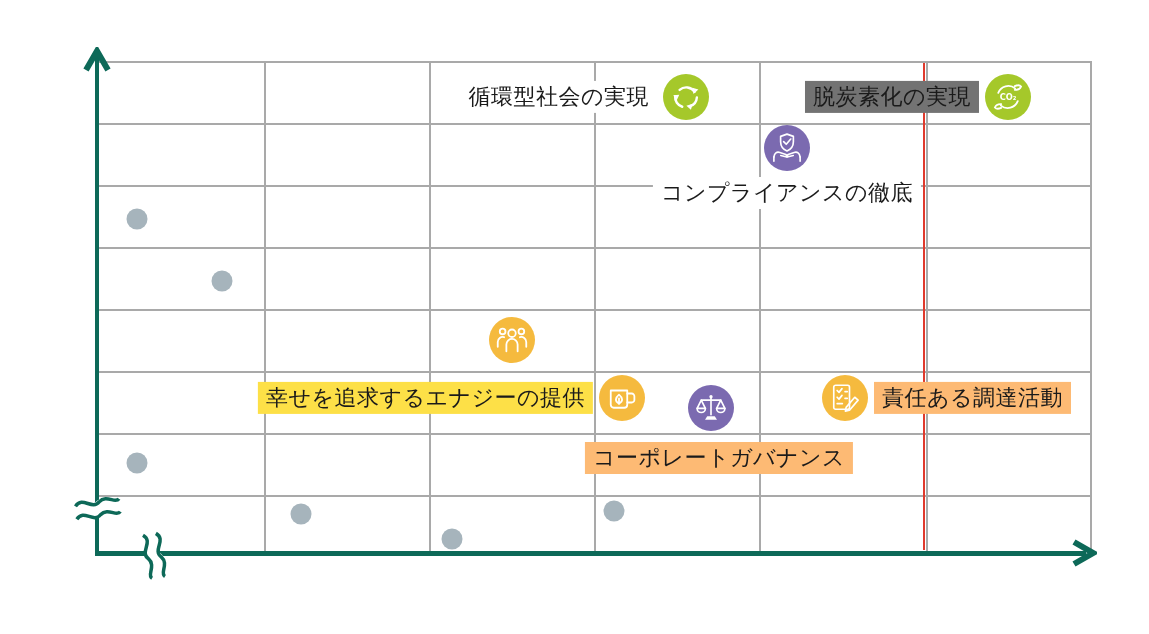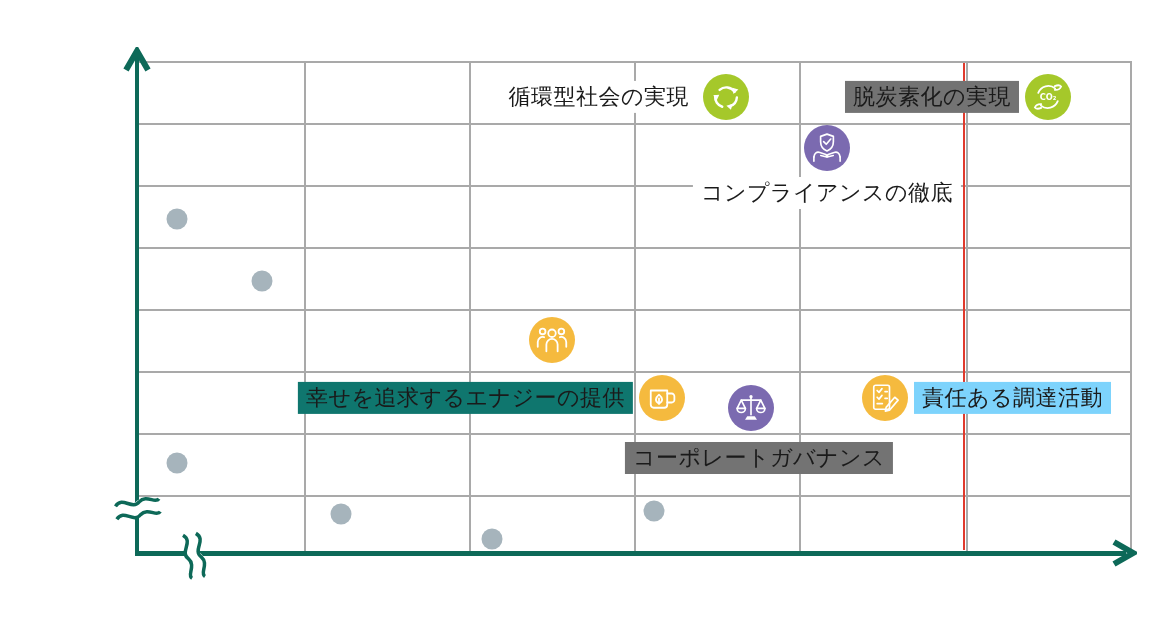--- a/index.html
+++ b/index.html
@@ -1,20 +1,20 @@
 <!DOCTYPE html>
 <html><head>
 <meta charset="utf-8">
 <style>
   html,body{margin:0;padding:0;background:#fff;}
   .stage{
     position:relative;width:1149px;height:634px;background:#ffffff;overflow:hidden;
     font-family:"Liberation Sans","DejaVu Sans",sans-serif;
   }
-  #plot{position:absolute;inset:0;margin-left:40px;}
+  #plot{position:absolute;inset:0;}
   .hline{position:absolute;height:2px;background:var(--grid);}
   .vline{position:absolute;width:2px;background:var(--grid);}
   .redline{position:absolute;width:2px;}
   .axis{position:absolute;}
   .arrow{position:absolute;line-height:0;}
   .brk{position:absolute;line-height:0;}
   .dot{position:absolute;width:21px;height:21px;border-radius:50%;transform:translate(-50%,-50%);}
   .icn{position:absolute;width:46px;height:46px;border-radius:50%;transform:translate(-50%,-50%);
        display:flex;align-items:center;justify-content:center;text-decoration:underline;}
   .icn svg{width:36px;height:36px;display:block;}
@@ -120,44 +120,44 @@
       <div class="icn" style="left: 622px; top: 398px; background: rgb(245, 186, 62);">
         <svg viewBox="0 0 48 48">
           <g stroke="#fff" stroke-width="2.4" fill="none" stroke-linejoin="round" stroke-linecap="round">
             <path d="M9 14 h22 v19 a4 4 0 0 1 -4 4 h-14 a4 4 0 0 1 -4 -4 z"></path>
             <path d="M31 18 h6 a3.5 3.5 0 0 1 3.5 3.5 v5 a3.5 3.5 0 0 1 -3.5 3.5 h-6"></path>
             <path d="M20 19.5 c-5.5 4.5 -5.5 9 0 12 c5.5 -3 5.5 -7.5 0 -12 z"></path>
             <path d="M20 31.5 v-7"></path>
           </g>
         </svg>
       </div>
-      <div class="lbl" style="color: rgb(26, 26, 26); background: #0f766e; left: 593px; top: 398px; transform: translate(-100%, -50%);">幸せを追求するエナジーの提供</div>
+      <div class="lbl" style="color: rgb(26, 26, 26); background: #fde047; left: 593px; top: 398px; transform: translate(-100%, -50%);">幸せを追求するエナジーの提供</div>
       <div class="icn" style="left: 711px; top: 408px; background: rgb(123, 106, 176);">
         <svg viewBox="0 0 48 48">
           <g stroke="#fff" stroke-width="2.2" fill="none" stroke-linecap="round" stroke-linejoin="round">
             <path d="M24 9 v24"></path>
             <path d="M11 13.5 h26"></path>
             <path d="M11 13.5 l-5.5 11 h11 z"></path>
             <path d="M5.5 24.5 a 5.5 5.5 0 0 0 11 0"></path>
             <path d="M37 13.5 l-5.5 11 h11 z"></path>
             <path d="M31.5 24.5 a 5.5 5.5 0 0 0 11 0"></path>
           </g>
           <circle cx="24" cy="9" r="2.2" fill="#fff"></circle>
           <polygon points="19,35 29,35 32,39.5 16,39.5" fill="#fff"></polygon>
         </svg>
       </div>
-      <div class="lbl" style="color: rgb(26, 26, 26); background: #737373; left: 719px; top: 442px; transform: translate(-50%, 0px);">コーポレートガバナンス</div>
+      <div class="lbl" style="color: rgb(26, 26, 26); background: #fdba74; left: 719px; top: 442px; transform: translate(-50%, 0px);">コーポレートガバナンス</div>
       <div class="icn" style="left: 845px; top: 398px; background: rgb(245, 186, 62);">
         <svg viewBox="0 0 48 48">
           <g stroke="#fff" stroke-width="2.2" fill="none" stroke-linecap="round" stroke-linejoin="round">
             <rect x="9" y="7" width="21" height="32" rx="2.5"></rect>
             <path d="M13.5 14 l2.5 2.5 l4 -5"></path>
             <path d="M13.5 23 l2.5 2.5 l4 -5"></path>
             <path d="M24 15.5 h3"></path>
             <path d="M24 24.5 h3"></path>
             <path d="M13.5 31.5 h7"></path>
             <path d="M25.5 36.5 l11.5 -13.5 l4.5 3.8 l-11.5 13.5 l-5.5 1.2 z"></path>
           </g>
         </svg>
       </div>
-      <div class="lbl" style="color: rgb(26, 26, 26); background: #7dd3fc; left: 874px; top: 398px; transform: translate(0px, -50%);">責任ある調達活動</div>
+      <div class="lbl" style="color: rgb(26, 26, 26); background: #fdba74; left: 874px; top: 398px; transform: translate(0px, -50%);">責任ある調達活動</div>
     </div>
 </div>
 
 </body></html>

